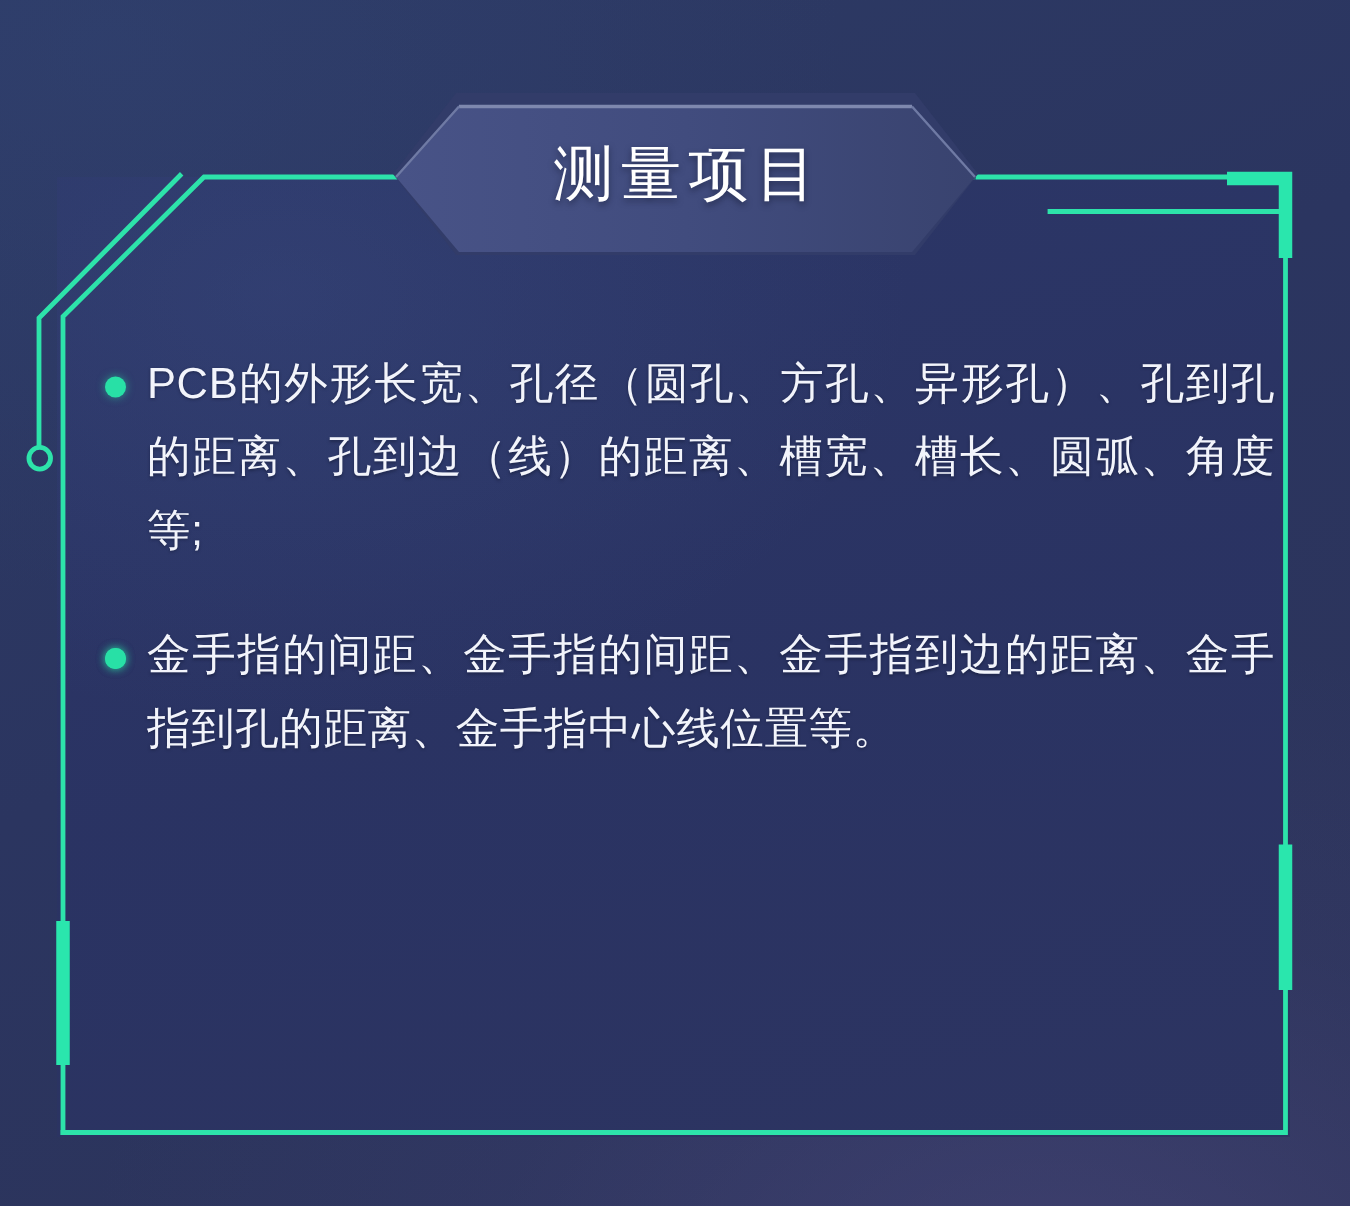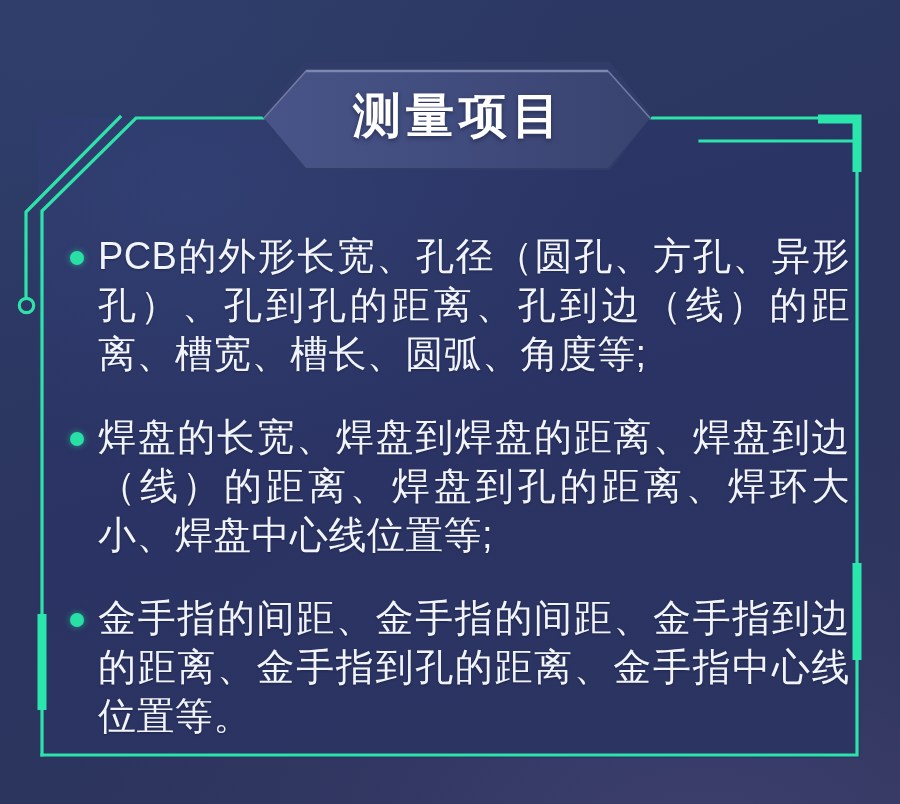--- a/index.html
+++ b/index.html
@@ -48,40 +48,40 @@
     position:absolute;
     left:262px; top:62px;
     width:390px; height:108px;
   }
   #title-svg { position:absolute; left:0; top:0; width:390px; height:108px; }
   #title-text {
     position:absolute; left:0; top:0;
     width:390px; height:108px;
     display:flex; align-items:center; justify-content:center;
     color:#ffffff;
-    font-size:48px;
-    font-weight:bold;
+    font-size:40px;
+    font-weight:normal;
     letter-spacing:5px;
     text-shadow:0 2px 4px rgba(18,24,48,0.55);
     line-height:1;
     padding-left:4px;
   }
 
   
   #bullets {
     position:absolute;
     left:60px; top:232px;
     width:790px;
   }
   .bullet {
     position:relative;
     padding-left:38px;
     margin-bottom:34px;
     color:#f2f4fb;
-    font-size:38px;
+    font-size:29px;
     line-height:49px;
     letter-spacing:0.4px;
     text-align:justify;
     text-justify:inter-ideograph;
     text-shadow:0 1px 2px rgba(16,22,46,0.5);
   }
   .bullet:last-child { margin-bottom:0; }
   .bullet-dot {
     position:absolute;
     left:10px; top:19px;
@@ -145,21 +145,20 @@
 
   <div id="bullets">
 
     <div class="bullet">
       <span class="bullet-dot"></span>
       <span>PCB的外形长宽、孔径（圆孔、方孔、异形孔）、孔到孔的距离、孔到边（线）的距离、槽宽、槽长、圆弧、角度等;</span>
     </div>
 
     <div class="bullet">
       <span class="bullet-dot"></span>
-      <span>焊盘的长宽、焊盘到焊盘的距离、焊盘到边（线）的距离、焊盘到孔的距离、焊环大小、焊盘中心线位置等;</span>
     </div>
 
     <div class="bullet">
       <span class="bullet-dot"></span>
       <span>金手指的间距、金手指的间距、金手指到边的距离、金手指到孔的距离、金手指中心线位置等。</span>
     </div>
 
   </div>
 
 </div>

